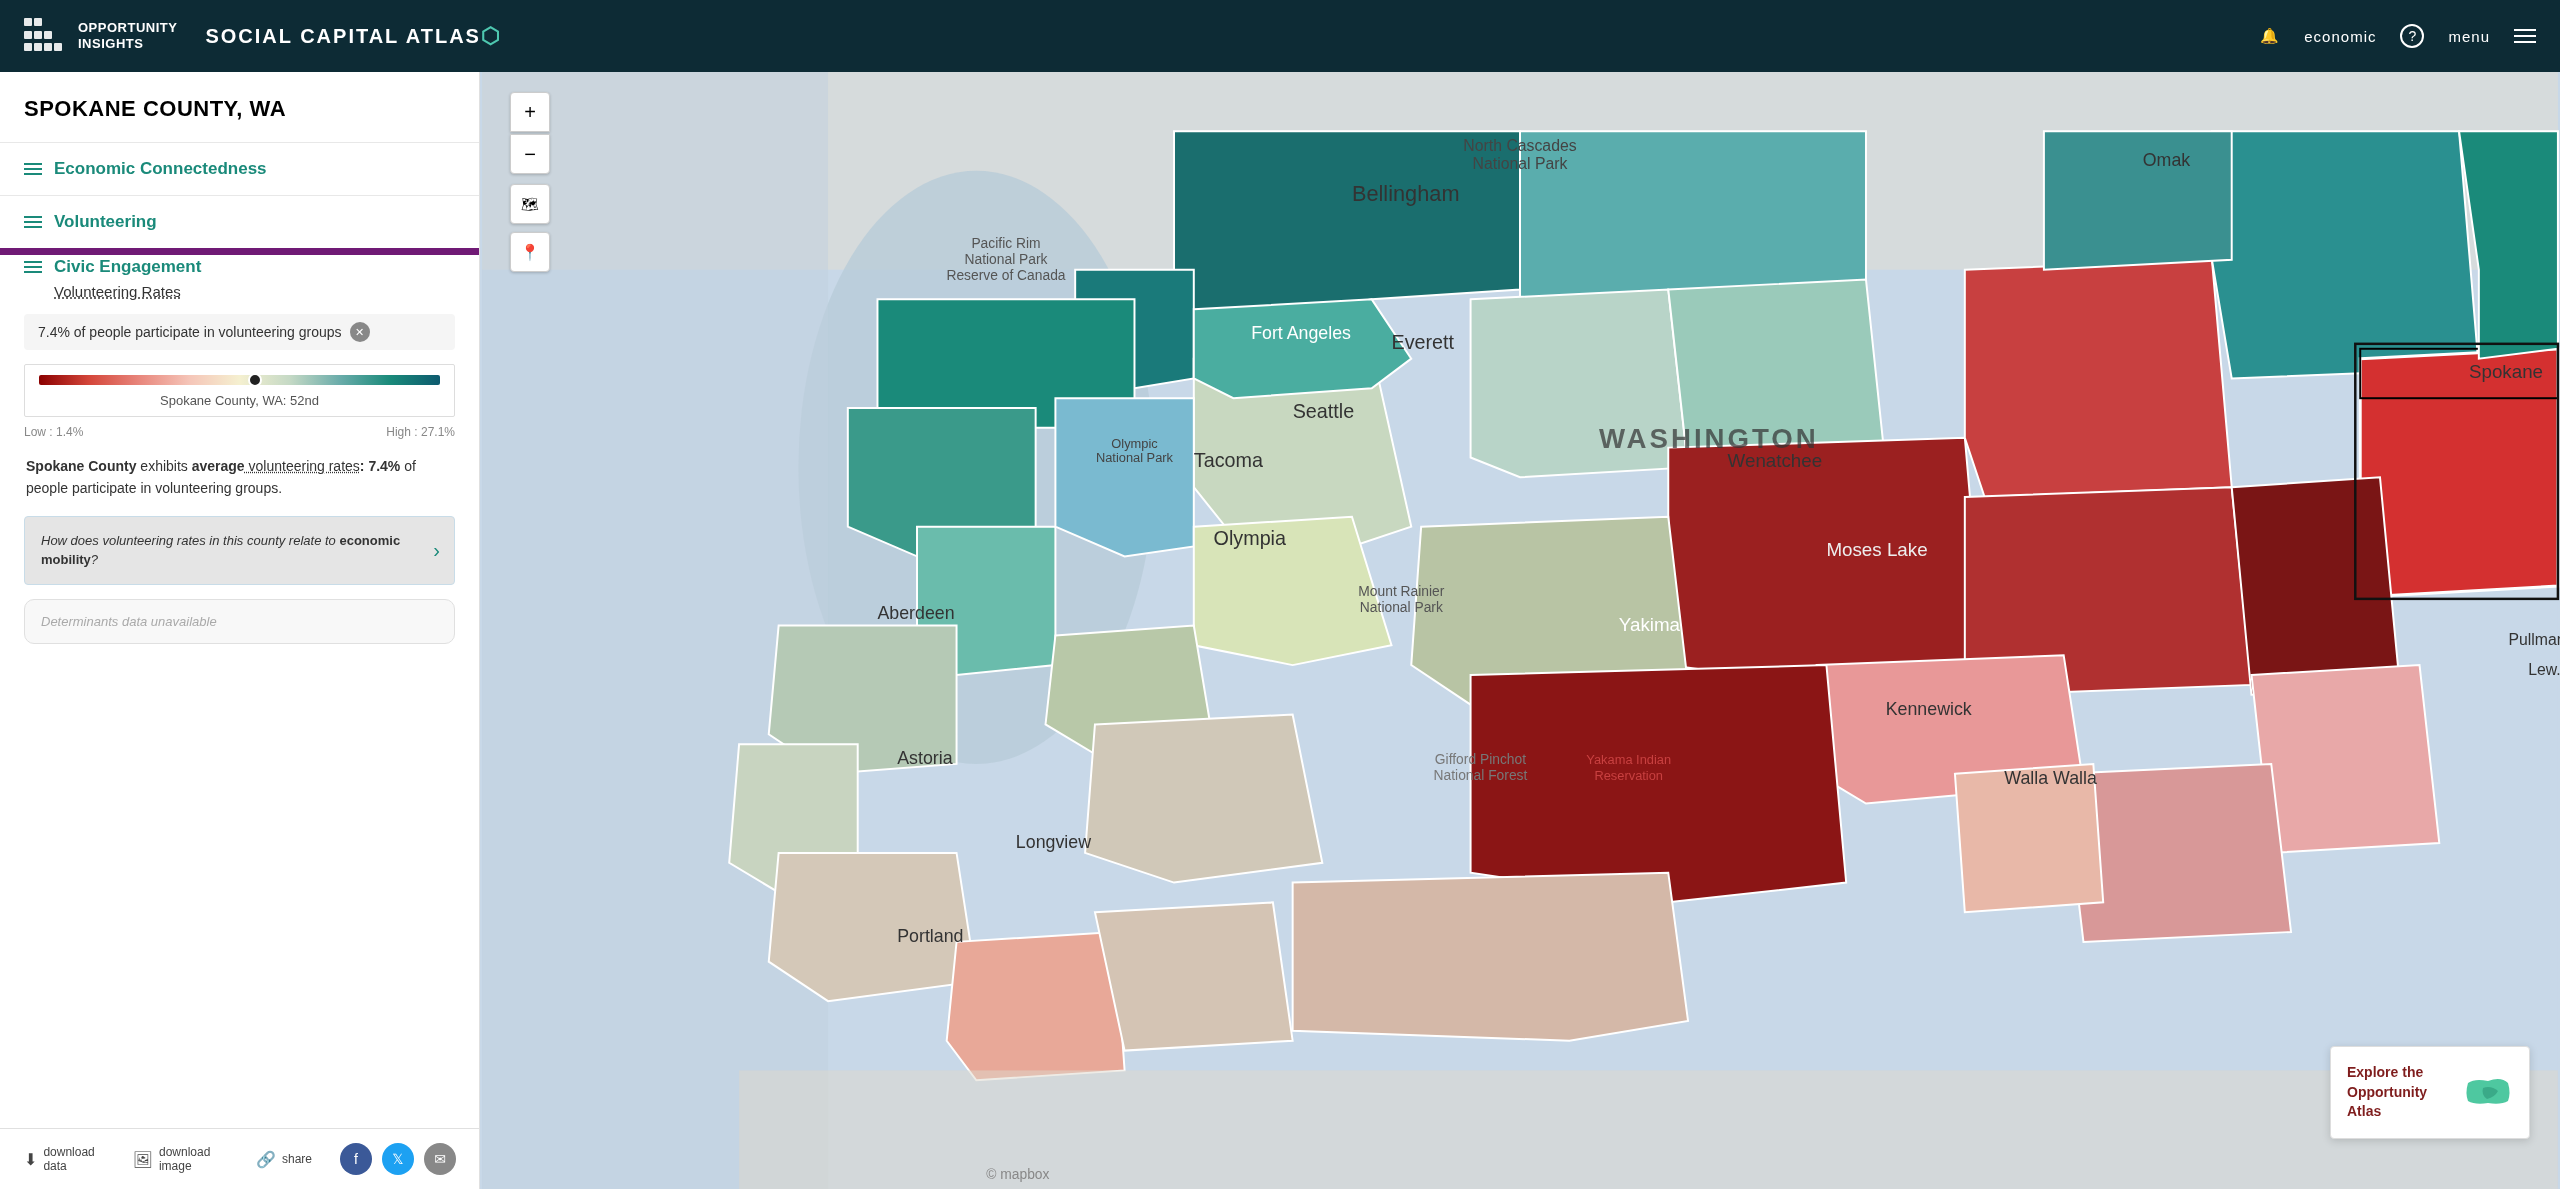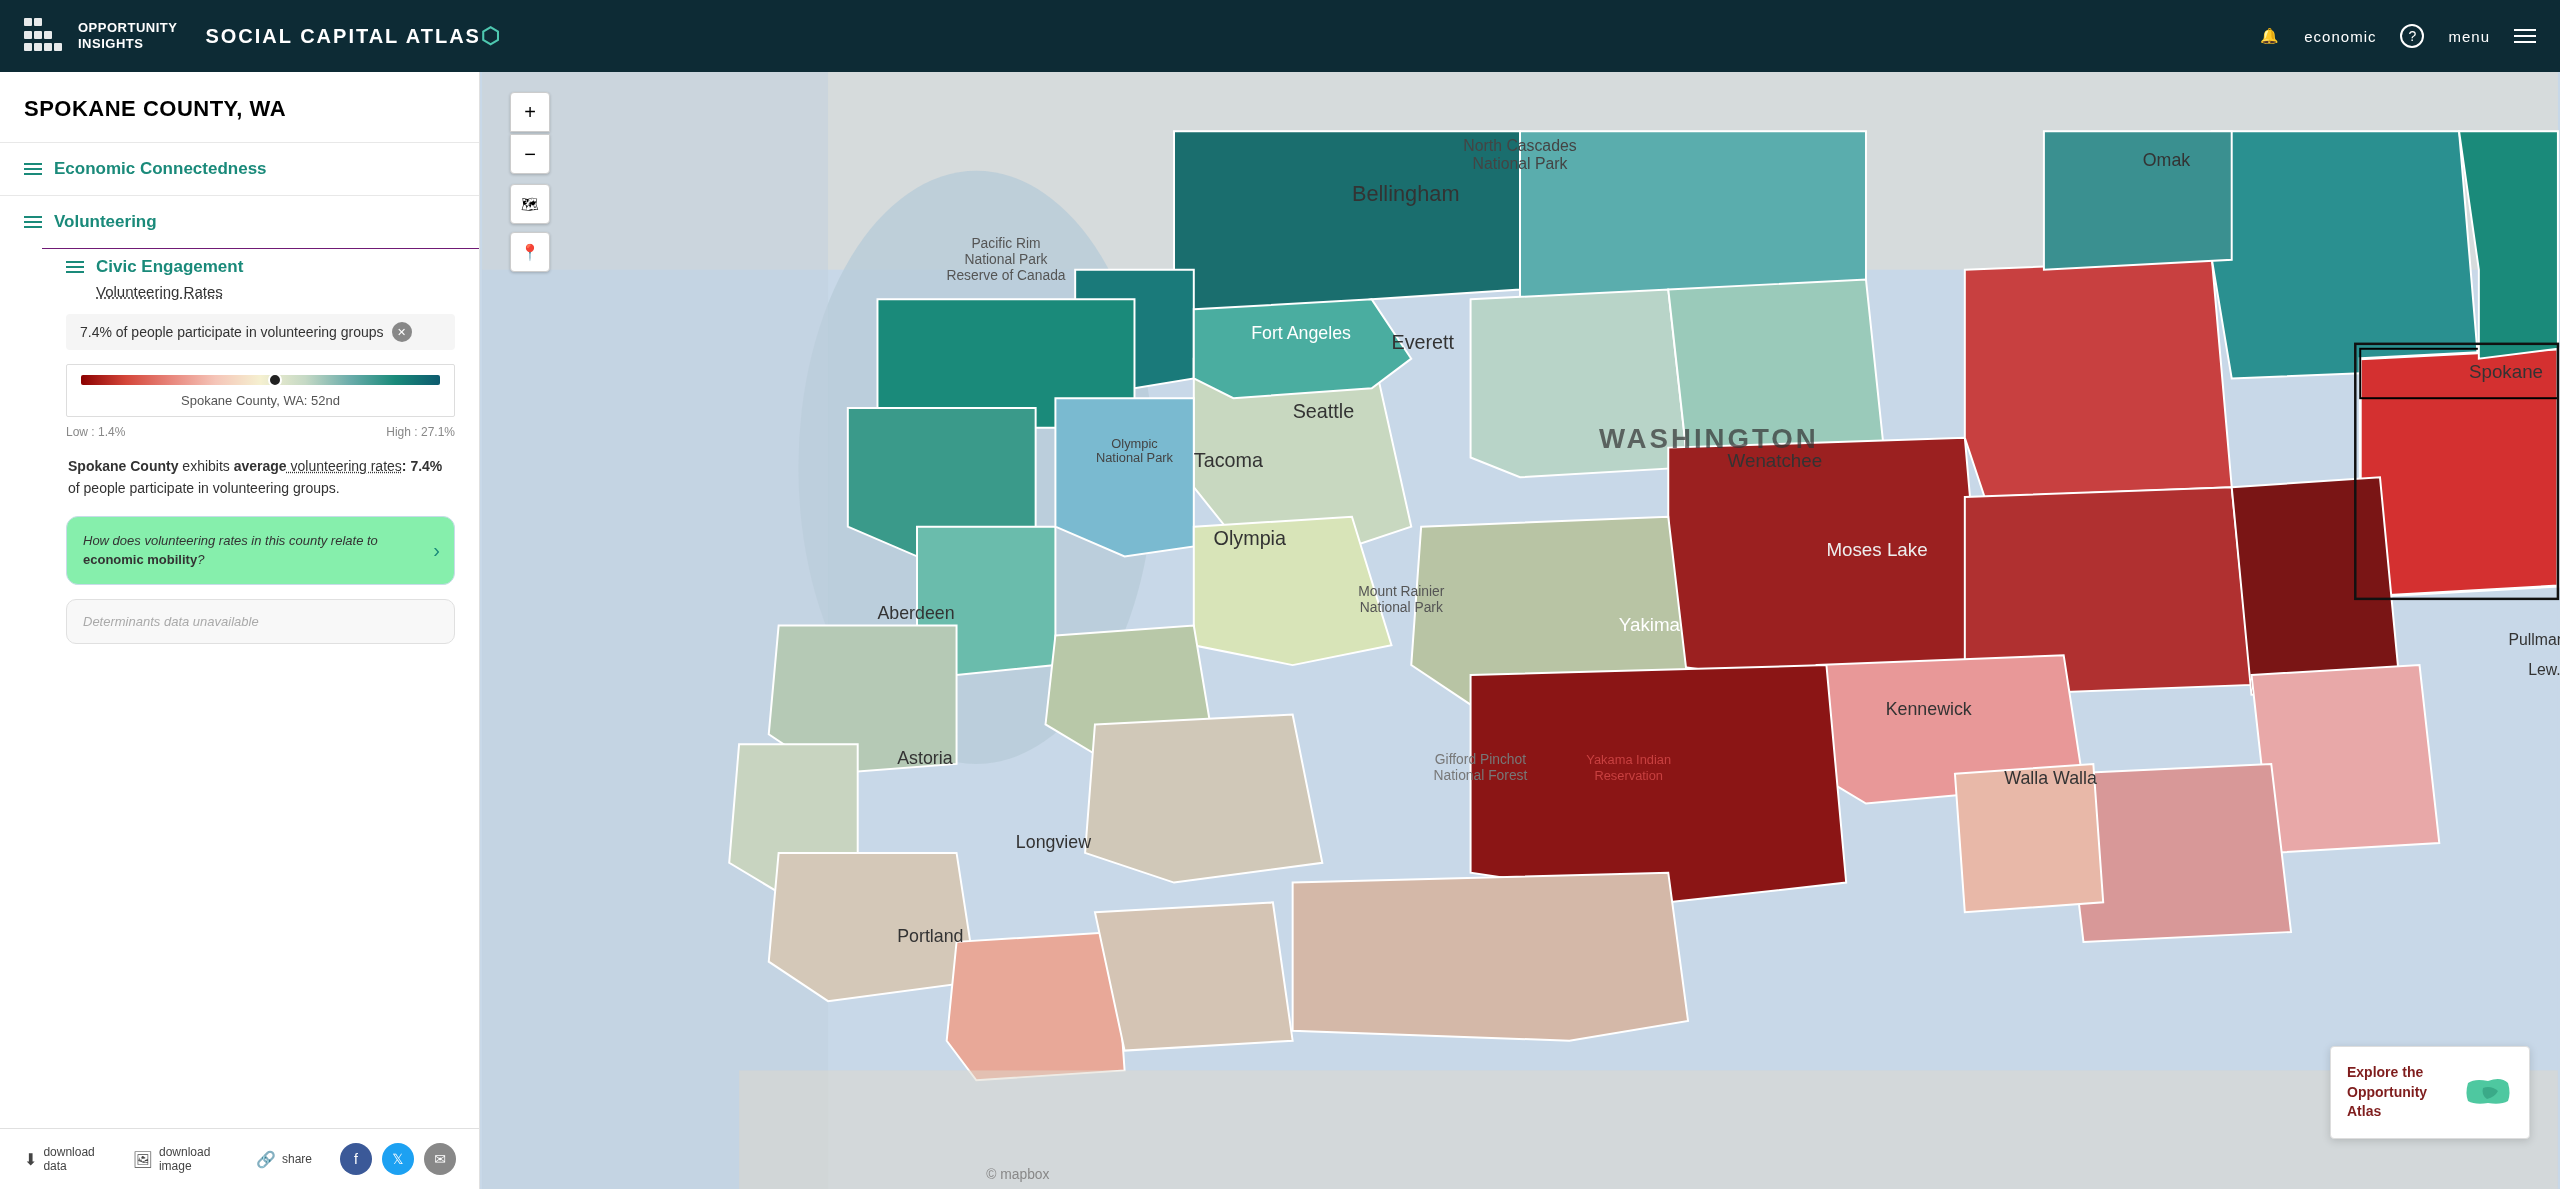--- a/index.html
+++ b/index.html
@@ -134,23 +134,22 @@
       background: #1a8a7a;
     }
     .section-label {
       font-size: 17px;
       font-weight: 600;
       color: #1a8a7a;
     }
 
     
     .civic-section {
-      border-top: 1px solid #701a75;
-      padding: 8px 24px;
-      margin-left: 42px;
+      border-top: 7px solid #701a75;
+      padding: 2px 24px;
     }
     .civic-header {
       display: flex;
       align-items: center;
       gap: 12px;
       margin-bottom: 6px;
     }
     .civic-title {
       font-size: 17px;
       font-weight: 600;
@@ -243,23 +242,23 @@
     .description-text strong { font-weight: 700; }
     .description-text .dotted-link {
       text-decoration: underline;
       text-decoration-style: dotted;
       color: #333;
       cursor: pointer;
     }
 
     
     .info-box {
-      background: #86efac;
+      background: #e5e5e5;
       border: 1px solid #c8dce8;
-      border-radius: 12px;
+      border-radius: 4px;
       padding: 14px 14px 14px 16px;
       display: flex;
       align-items: center;
       gap: 10px;
       margin-bottom: 14px;
       cursor: pointer;
     }
     .info-box-text {
       font-size: 13px;
       color: #333;

